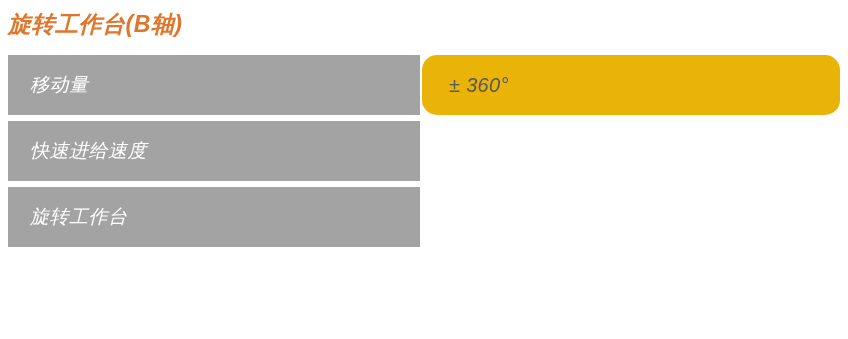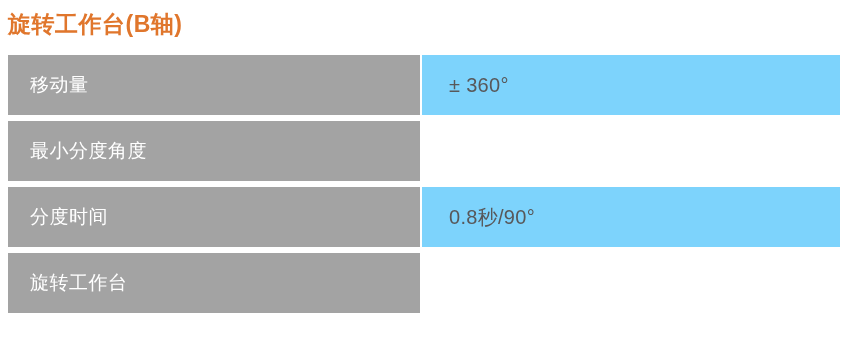--- a/index.html
+++ b/index.html
@@ -12,20 +12,21 @@
     background: #ffffff;
     font-family: "Liberation Sans", "DejaVu Sans", sans-serif;
     overflow: hidden;
   }
   .spec-panel {
     position: relative;
     width: 848px;
     height: 263px;
     box-sizing: border-box;
     padding: 4px;
+    font-style: italic;
   }
   .panel-title {
     position: absolute;
     left: 8px;
     top: 9px;
     font-size: 23px;
     font-weight: bold;
     letter-spacing: 0.5px;
     color: #E0762C;
     line-height: 30px;
@@ -55,28 +56,29 @@
     color: #ffffff;
     font-size: 19px;
     display: flex;
     align-items: center;
     padding-left: 22px;
     box-sizing: border-box;
     letter-spacing: 0.5px;
   }
   .spec-value {
     flex: 1 1 auto;
-    background: #7dd3fc;
+    background: #eab308;
     color: #58585a;
     font-size: 20px;
     display: flex;
     align-items: center;
     padding-left: 27px;
     box-sizing: border-box;
     letter-spacing: 0.3px;
+    border-radius: 15px;
   }
   .spec-value .sup {
     font-size: 12px;
     vertical-align: super;
     line-height: 0;
     position: relative;
     top: -5px;
   }
 </style>
 </head>
@@ -90,29 +92,22 @@
 
     <div class="spec-row">
       <div class="spec-label">移动量</div>
       <div class="spec-value">
           <span>± 360°</span>
           <span class="sup"></span>
         </div>
     </div>
 
     <div class="spec-row">
-      <div class="spec-label">最小分度角度</div>
+      <div class="spec-label">快速进给速度</div>
     </div>
 
-    <div class="spec-row">
-      <div class="spec-label">分度时间</div>
-      <div class="spec-value">
-          <span>0.8秒/90°</span>
-          <span class="sup"></span>
-        </div>
-    </div>
 
     <div class="spec-row">
       <div class="spec-label">旋转工作台</div>
     </div>
 
   </div>
 </div>
 
 </body></html>

